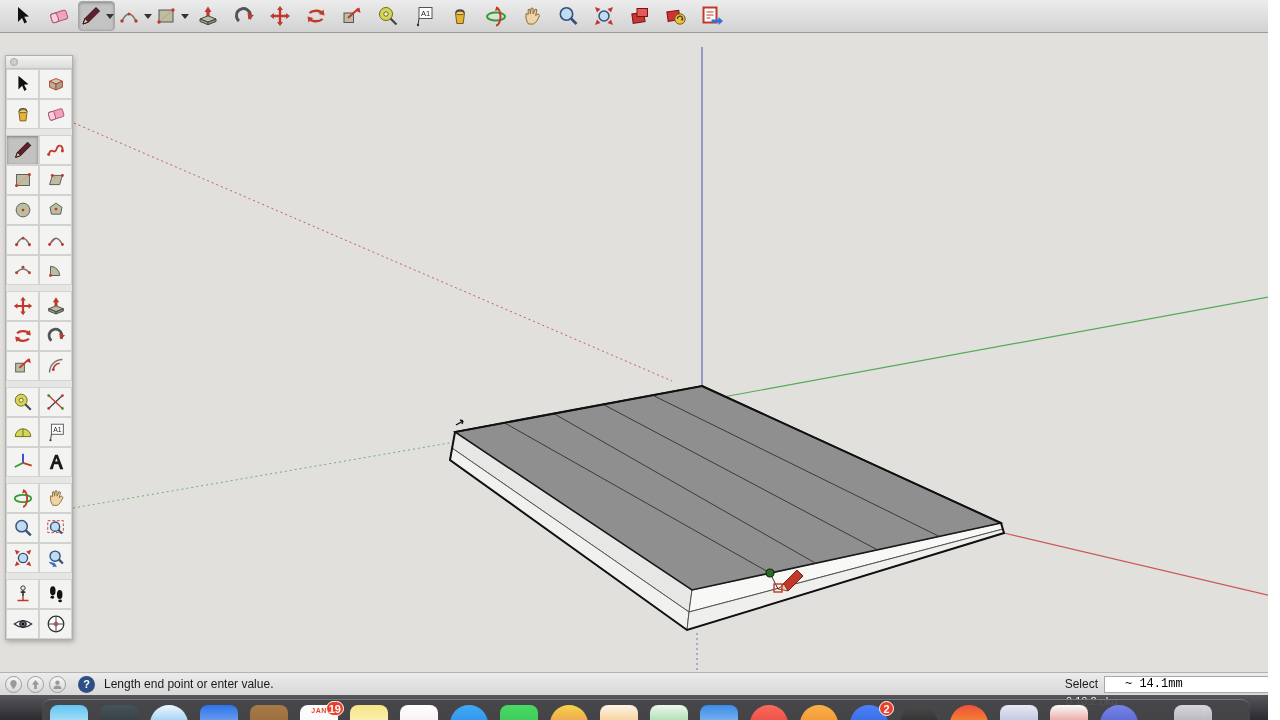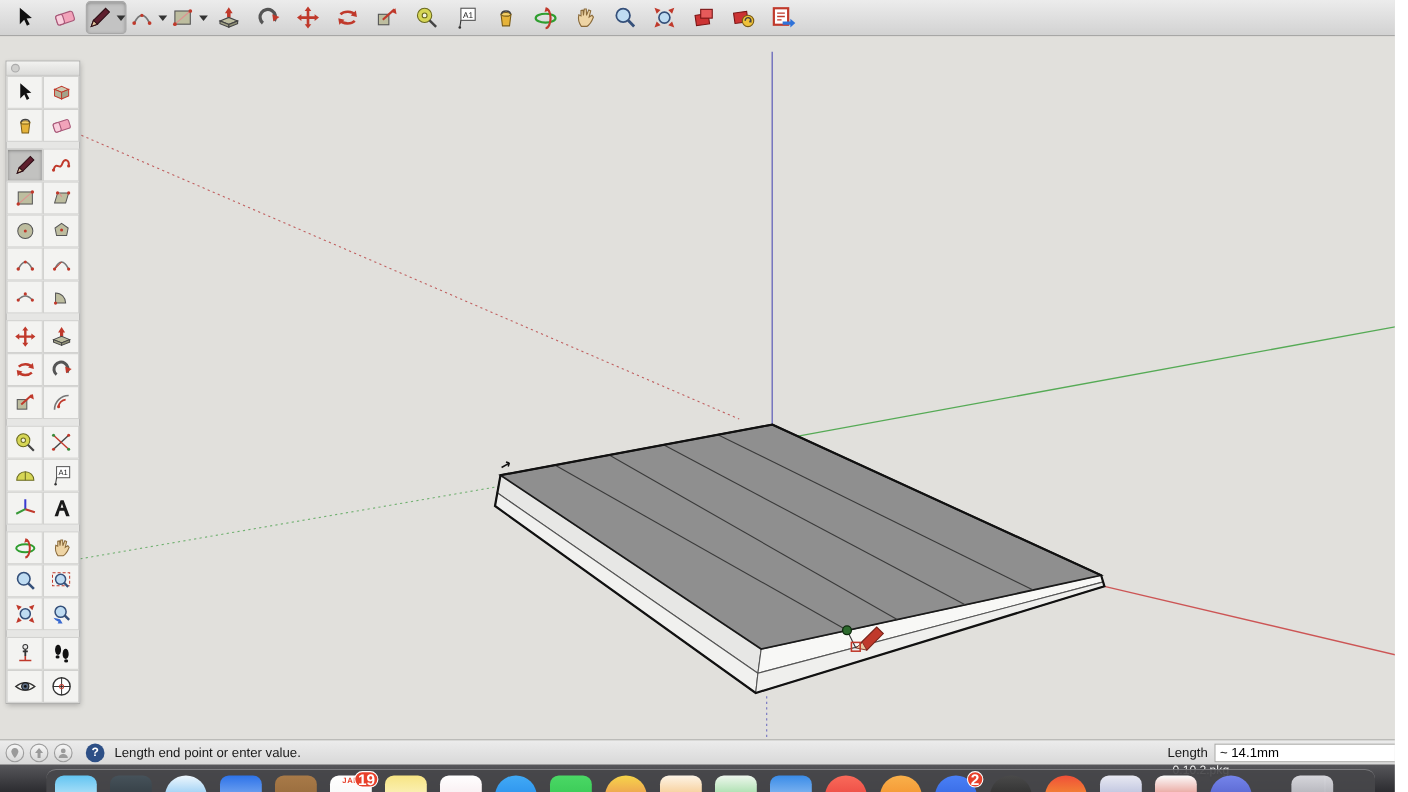--- a/index.html
+++ b/index.html
@@ -40,34 +40,34 @@
     background:linear-gradient(#ececec,#d8d8d8); border-top:1px solid #b2b2b0;
     display:flex; align-items:center; font-size:12px; color:#1a1a1a; }
   .sb-circle { width:17px; height:17px; border-radius:50%; background:linear-gradient(#f6f6f6,#d8d8d8);
     border:1px solid #9d9d9d; margin-left:5px; display:flex; align-items:center; justify-content:center; }
   #sb-help { width:17px; height:17px; border-radius:50%; background:#2d4f86; color:#fff;
     font-size:11px; font-weight:bold; display:flex; align-items:center; justify-content:center; margin-left:12px; }
   #sb-message { margin-left:9px; }
   #sb-right { margin-left:auto; display:flex; align-items:center; }
   #length-label { font-size:12px; color:#1a1a1a; margin-right:6px; }
   #length-input { width:172px; height:17px; border:1px solid #a8a8a6; background:#fff;
-    font-family:Liberation Sans, sans-serif; font-size:12px; padding:0 4px; margin-right:4px; }
+    font-family:Liberation Mono, monospace; font-size:12px; padding:0 20px; margin-right:4px; }
 
   
   #dockstrip { position:absolute; left:0; top:695px; width:1280px; height:25px;
     background:linear-gradient(#57575b,#2c2c30); overflow:hidden; }
   #desktop-file-label { position:absolute; left:1066px; top:0px; color:#f2f2f2; font-size:11px;
     text-shadow:0 1px 2px rgba(0,0,0,.8); }
   #dockpanel { position:absolute; left:42px; top:4px; width:1208px; height:30px;
     background:rgba(70,70,74,.92); border-top:1px solid rgba(255,255,255,.28);
     border-radius:9px 9px 0 0; }
   .dock-icon { position:absolute; top:5px; width:38px; height:38px; border-radius:8px; }
   .dock-icon.circle { border-radius:50%; }
   .dock-badge { position:absolute; top:-4px; right:-6px; min-width:15px; height:15px; border-radius:8px;
-    background:#e8402a; border:1px solid #fff; color:#fff; font-size:14px; font-weight:bold;
+    background:#e8402a; border:1px solid #fff; color:#fff; font-size:11px; font-weight:bold;
     display:flex; align-items:center; justify-content:center; padding:0 2px; }
   .dock-cal-text { position:absolute; top:2px; left:0; width:100%; text-align:center;
     color:#e8402a; font-size:7px; font-weight:bold; letter-spacing:.5px; }
   #dock-separator { position:absolute; left:1162px; top:6px; width:1px; height:28px; background:rgba(255,255,255,.3); }
 </style>
 </head>
 <body>
 
 <div id="screen">
 
@@ -679,21 +679,21 @@
     </div>
     <div class="sb-circle">
       <svg width="11" height="11" viewBox="0 0 12 12">
           <circle cx="6" cy="4" r="2.4" fill="#9a9a9a"></circle>
           <path d="M1.5 11 C1.5 8 4 7 6 7 C8 7 10.5 8 10.5 11 Z" fill="#9a9a9a"></path>
         </svg>
     </div>
     <div id="sb-help">?</div>
     <span id="sb-message">Length end point or enter value.</span>
     <div id="sb-right">
-      <span id="length-label">Length</span>
+      <span id="length-label">Select</span>
       <input id="length-input" type="text" value="~ 14.1mm" style="">
     </div>
   </div>
 
   <div id="dockstrip">
     <span id="desktop-file-label">0.10.2.pkg</span>
     <div id="dockpanel">
         <div class="dock-icon" style="left: 8px; background: linear-gradient(rgb(99, 197, 242), rgb(255, 255, 255));"></div>
         <div class="dock-icon" style="left: 58px; background: linear-gradient(rgb(70, 82, 90), rgb(36, 43, 48));"></div>
         <div class="dock-icon circle" style="left: 108px; background: linear-gradient(rgb(238, 247, 253), rgb(63, 162, 234));"></div>

